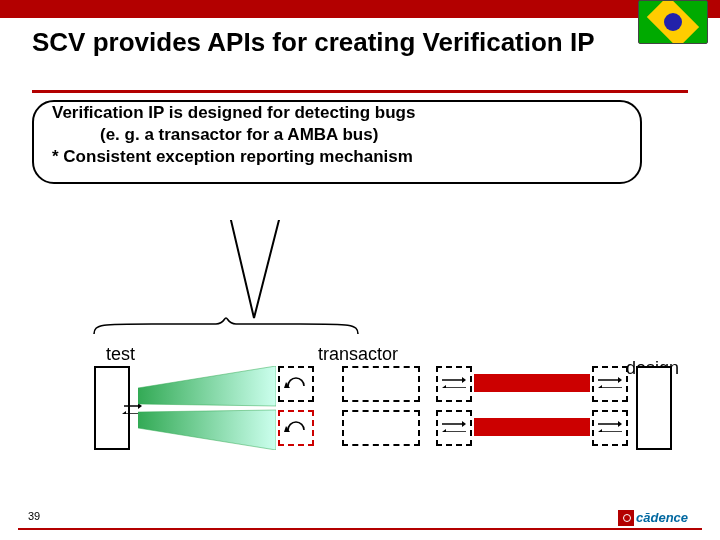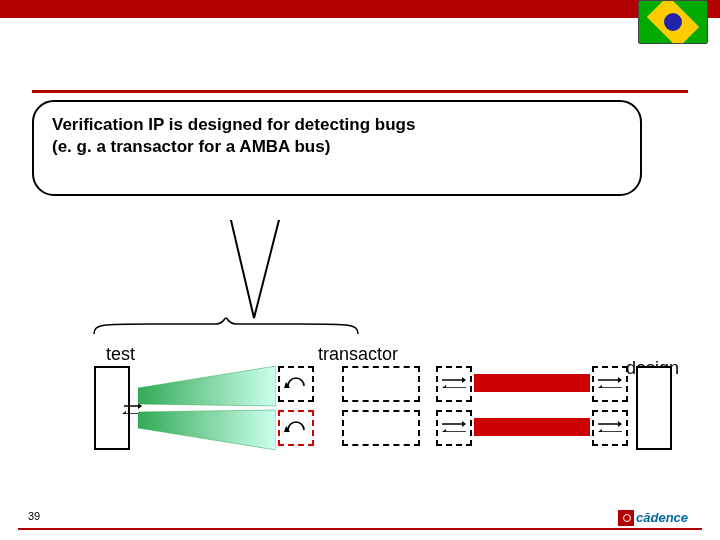--- a/index.html
+++ b/index.html
@@ -4,23 +4,23 @@
 <style>
   * { box-sizing: border-box; margin: 0; padding: 0; }
   html, body { width: 720px; height: 540px; font-family: Arial, Helvetica, sans-serif; background: #fff; overflow: hidden; }
   .slide { position: relative; width: 720px; height: 540px; }
   .topbar { height: 18px; background: #b30000; position: relative; }
   .flag { position: absolute; right: 12px; top: 0; width: 70px; height: 44px; background: linear-gradient(135deg,#0a0 0%,#0a0 100%); border: 1px solid #444; border-radius: 2px; overflow: hidden; }
   .flag::before { content:""; position:absolute; left:50%; top:50%; width:44px; height:30px; background:#fc0; transform: translate(-50%,-50%) rotate(45deg); }
   .flag::after { content:""; position:absolute; left:50%; top:50%; width:18px; height:18px; border-radius:50%; background:#22a; transform:translate(-50%,-50%); }
   .title { position:absolute; left:32px; top:28px; right:100px; font-size:26px; font-weight:bold; color:#000; line-height:1.15; }
   .title-under { position:absolute; left:32px; top:90px; width:656px; height:3px; background:#b30000; }
-  .callout { position:absolute; left:32px; top:100px; width:610px; border:2px solid #000; border-radius:22px; padding:12px 18px 14px; background:#fff; z-index:5; }
+  .callout { position:absolute; left:32px; top:100px; width:610px; border:2px solid #000; border-radius:22px; padding:0 18px 14px; background:#fff; z-index:5; }
   .callout-text { font-size:17px; font-weight:bold; line-height:1.3; }
-  .callout-text .indent { display:block; }
+  .callout-text .indent { margin-left:48px; display:block; }
   .callout-tail { position:absolute; left:220px; top:216px; z-index:4; }
   .brace-row { position:absolute; left:92px; top:316px; width:268px; height:20px; }
   .brace-row svg { width:268px; height:20px; }
   .lbl { position:absolute; font-size:18px; }
   .lbl.test { left:106px; top:344px; }
   .lbl.tx { left:318px; top:344px; }
   .lbl.design { left:626px; top:344px;margin-top:14px; }
   .diagram { position:absolute; left:80px; top:360px; width:600px; height:100px; }
   .solidbox { position:absolute; border:2px solid #000; background:#fff; }
   .dashbox { position:absolute; border:2px dashed #000; }
@@ -37,27 +37,28 @@
   .logo-box::after { content:""; position:absolute; left:5px; top:4px; width:6px; height:6px; border:1px solid #fff; border-radius:50%; }
   .logo-text { font-size:13px; color:#0369a1; font-style:italic; font-weight:bold; vertical-align:middle; margin-left:2px; }
 </style>
 </head>
 <body>
 
 <div class="slide">
   <div class="topbar"></div>
   <div class="flag"></div>
 
+  <div class="title">SCV provides APIs for creating Verification IP</div>
   <div class="title-under"></div>
 
   <div class="callout">
     <div class="callout-text">
       <span>Verification IP is designed for detecting bugs</span><br>
       <span class="indent">(e. g. a transactor for a AMBA bus)</span>
-      <br>
+      <span>* Consistent exception reporting mechanism</span><br>
     </div>
   </div>
   <svg class="callout-tail" width="90" height="110">
     <polygon points="10,0 60,0 34,102" fill="#fff" stroke="#000" stroke-width="2"></polygon>
     <rect x="8" y="-2" width="56" height="6" fill="#fff"></rect>
   </svg>
 
   <div class="brace-row">
     <svg viewBox="0 0 268 20">
       <path d="M2 18 C2 8 10 8 60 8 L124 8 C132 8 132 2 134 2 C136 2 136 8 144 8 L208 8 C258 8 266 8 266 18" fill="none" stroke="#000" stroke-width="1.6"></path>

